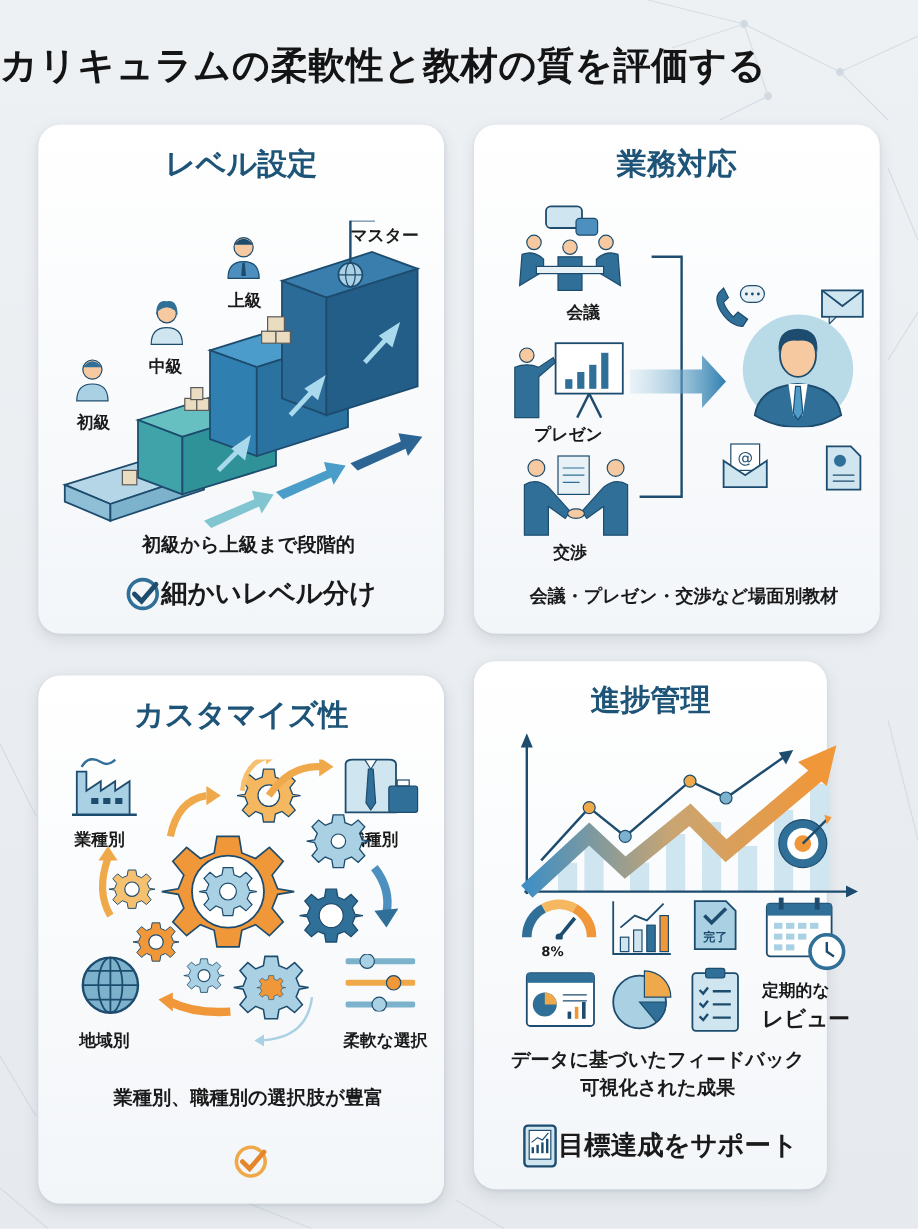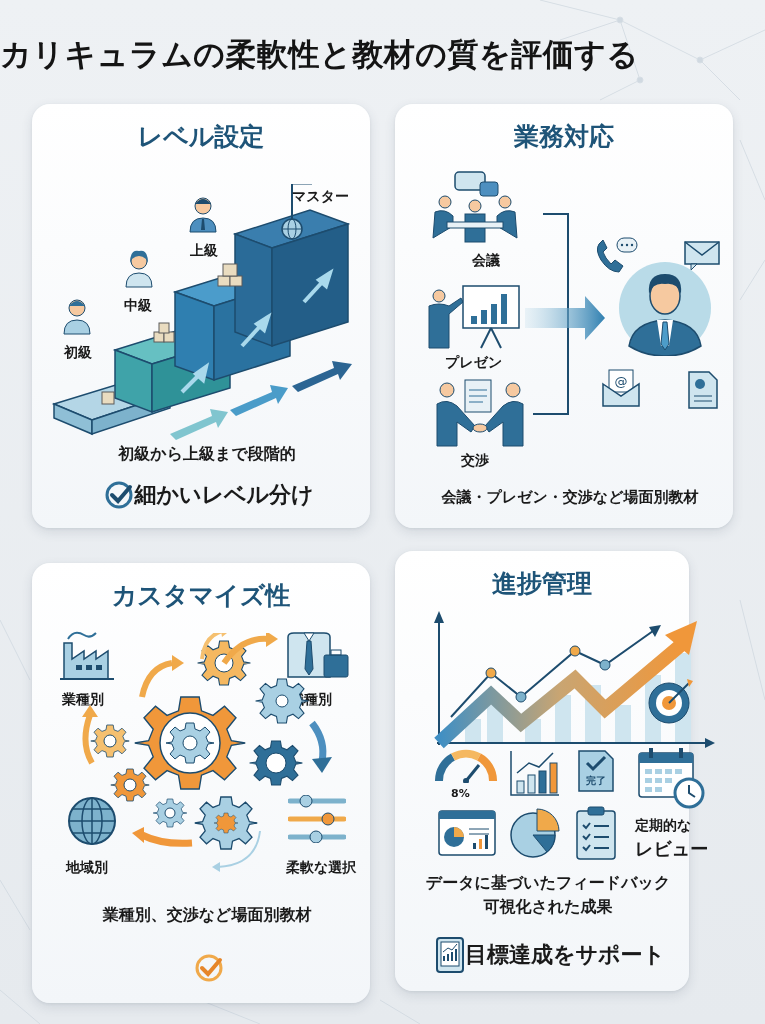--- a/index.html
+++ b/index.html
@@ -335,21 +335,21 @@
   <svg class="ill" style="left:256px;top:232px" width="58" height="48" viewBox="0 0 58 48">
     <line x1="2" y1="6" x2="56" y2="6" stroke="#7db2cc" stroke-width="5" stroke-linecap="round"></line>
       <circle cx="18" cy="6" r="6" fill="#a9d0e3" stroke="#1d4c6e"></circle>
     <line x1="2" y1="24" x2="56" y2="24" stroke="#f0a94a" stroke-width="5" stroke-linecap="round"></line>
       <circle cx="40" cy="24" r="6" fill="#f0973a" stroke="#1d4c6e"></circle>
     <line x1="2" y1="42" x2="56" y2="42" stroke="#7db2cc" stroke-width="5" stroke-linecap="round"></line>
       <circle cx="28" cy="42" r="6" fill="#a9d0e3" stroke="#1d4c6e"></circle>
   </svg>
   <div class="lbl" style="left:254px;top:296px">柔軟な選択</div>
 
-  <div class="desc" style="top:342px">業種別、交渉など場面別教材</div>
+  <div class="desc" style="top:342px">業種別、職種別の選択肢が豊富</div>
   <div class="feature" style="top:390px">
     <svg width="30" height="30" viewBox="0 0 30 30">
       <circle cx="15" cy="15" r="12" fill="none" stroke="#f0a94a" stroke-width="3"></circle>
       <path d="M8,15 L14,21 L26,7" fill="none" stroke="#e6862a" stroke-width="4" stroke-linecap="round"></path>
     </svg>
   </div>
 </div>
 
 <div class="card" id="card-progress">
   <div class="card-title">進捗管理</div>

